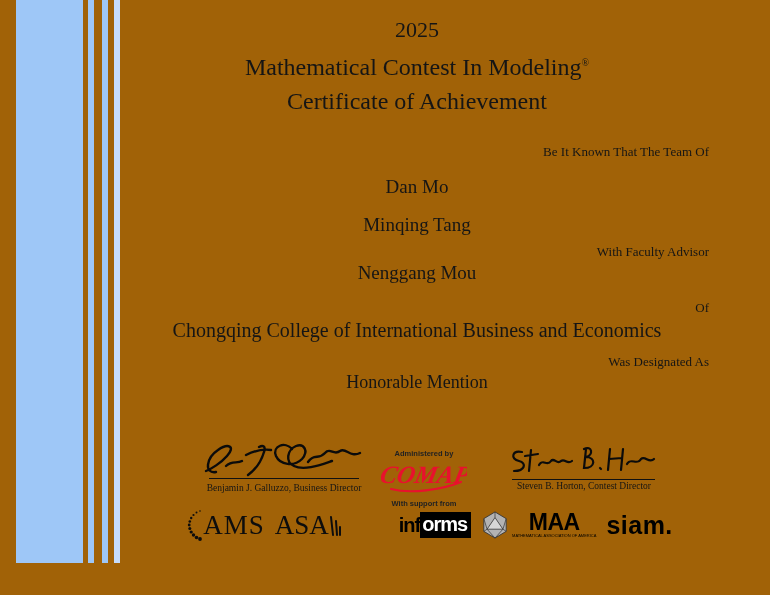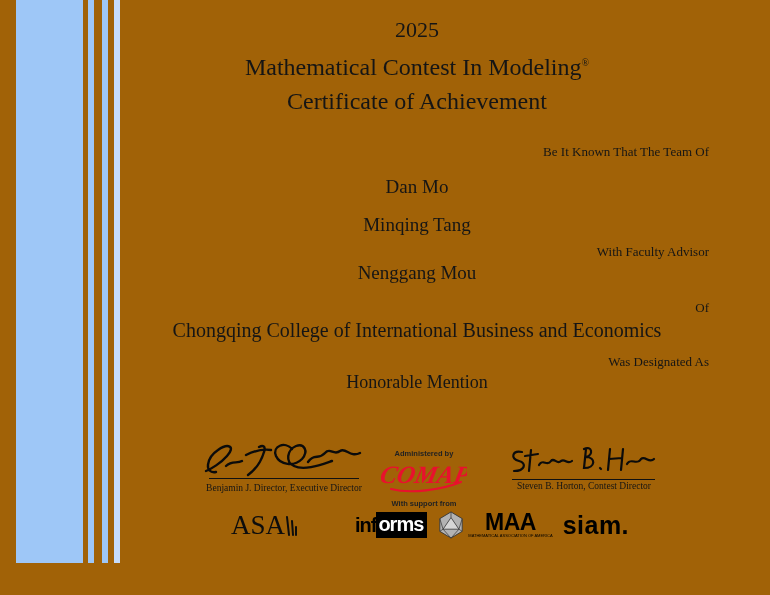--- a/index.html
+++ b/index.html
@@ -78,21 +78,21 @@
     <g fill="none" stroke="#0b0b0b" stroke-width="2.4" stroke-linecap="round">
       <path d="M20,36 C8,38 10,22 22,14 C32,7 40,10 31,20 C25,27 15,33 10,35"></path>
       <path d="M30,30 C36,24 41,28 46,25"></path>
       <path d="M63,11 C67,9 70,10 68,16 C65,26 59,34 52,39"></path>
       <path d="M50,19 C58,15 68,13 75,14"></path>
       <path d="M96,13 C89,5 76,10 80,20 C84,29 98,31 106,23 C113,15 108,7 100,10 C91,14 89,26 98,30 C108,35 124,29 136,25"></path>
       <path d="M112,26 C118,17 123,24 129,17 C134,11 138,20 144,15 C150,11 154,22 164,17"></path>
     </g>
   </svg>
   <div class="sig-line" style="left:209px; top:478px; width:150px;"></div>
-  <div class="sig-caption" style="left:205px; top:483px; width:158px;">Benjamin J. Director, Executive Director</div>
+  <div class="sig-caption" style="left:205px; top:483px; width:158px;">Benjamin J. Galluzzo, Business Director</div>
 
   <div class="admin-label" style="left:374px; top:449px; width:100px;">Administered by</div>
   <svg class="sig-svg" style="left:381px; top:456px;" width="86" height="40" viewBox="0 0 86 40">
     <g transform="skewX(-12) translate(8,0)">
       <text x="40" y="27" text-anchor="middle" font-family="Liberation Serif, serif" font-style="italic" font-weight="bold" font-size="25" fill="#e8112d">COMAP</text>
     </g>
     <path d="M10,33 C30,38 60,34 80,26" fill="none" stroke="#e8112d" stroke-width="2.2" stroke-linecap="round"></path>
   </svg>
   <div class="admin-label" style="left:374px; top:499px; width:100px;">With support from</div>
 
@@ -105,20 +105,38 @@
       <path d="M94,25 l1,1"></path>
       <path d="M104,6 L102,27 M117,6 L115,27 M103,16 L116,15"></path>
       <path d="M121,21 C125,14 131,23 135,16 C139,12 143,21 148,16"></path>
     </g>
   </svg>
   <div class="sig-line" style="left:512px; top:479px; width:143px;"></div>
   <div class="sig-caption" style="left:508px; top:481px; width:152px;">Steven B. Horton, Contest Director</div>
 
   <div class="logo-row">
 
+    <div class="logo-item">
+      <svg width="16" height="32" viewBox="0 0 16 32">
+        <g fill="#0d0d0d">
+          <circle cx="13" cy="2" r="0.8"></circle>
+            <circle cx="9.5" cy="3.5" r="1"></circle>
+            <circle cx="6.5" cy="6" r="1.1"></circle>
+          <circle cx="4.2" cy="9" r="1.2"></circle>
+            <circle cx="2.8" cy="12.5" r="1.3"></circle>
+            <circle cx="2.2" cy="16" r="1.4"></circle>
+          <circle cx="2.8" cy="19.5" r="1.5"></circle>
+            <circle cx="4.2" cy="23" r="1.6"></circle>
+            <circle cx="6.5" cy="26" r="1.7"></circle>
+          <circle cx="9.5" cy="28.5" r="1.8"></circle>
+            <circle cx="13" cy="30" r="1.9"></circle>
+        </g>
+      </svg>
+      <span class="ams-text">AMS</span>
+    </div>
 
     <div class="logo-item">
       <span class="asa-text">ASA</span>
       <svg width="12" height="28" viewBox="0 0 12 28">
         <g fill="none" stroke="#0d0d0d" stroke-width="2" stroke-linecap="round">
           <path d="M2,6 L4,24"></path>
             <path d="M7,10 L8,24"></path>
             <path d="M11,16 L11,24"></path>
         </g>
       </svg>

